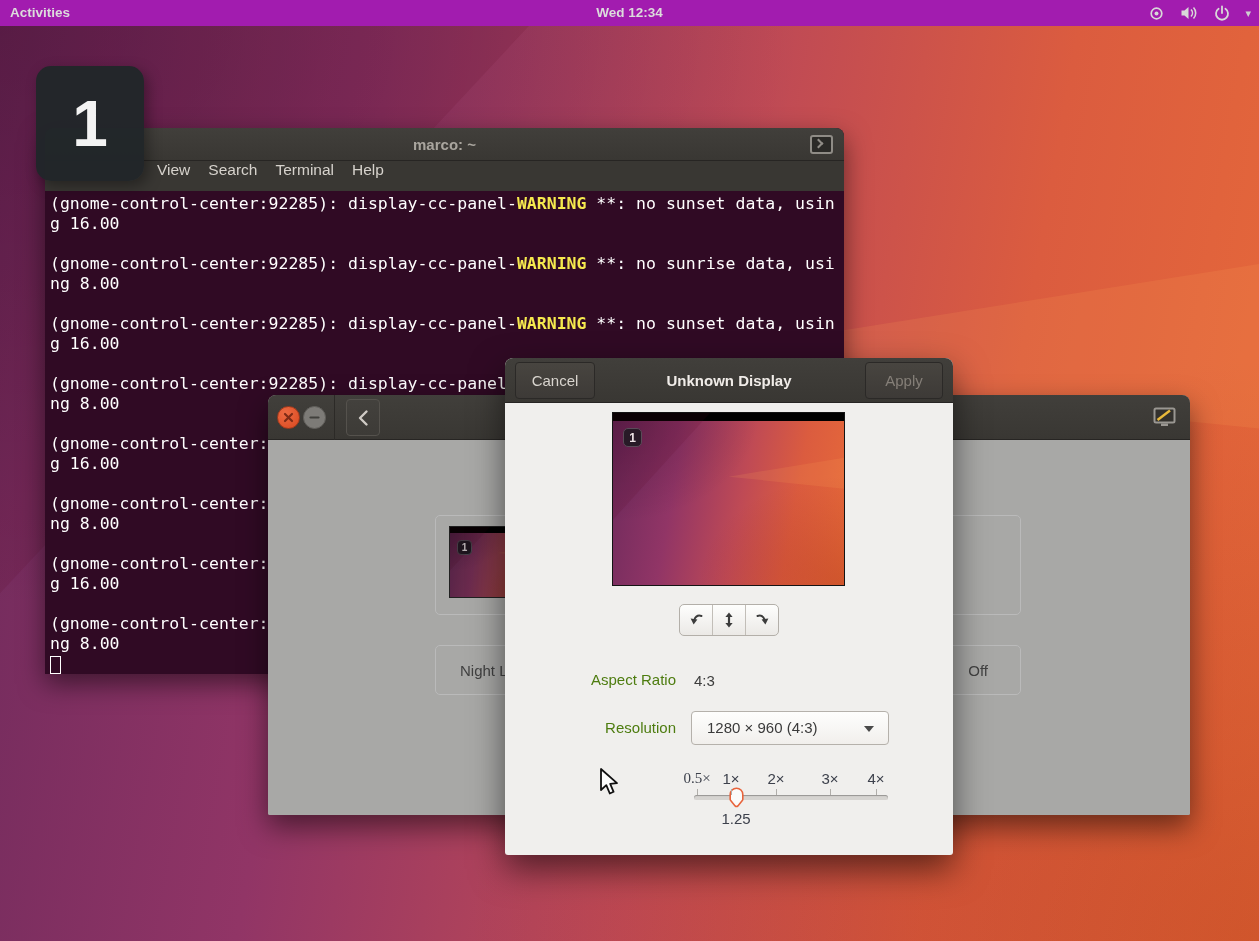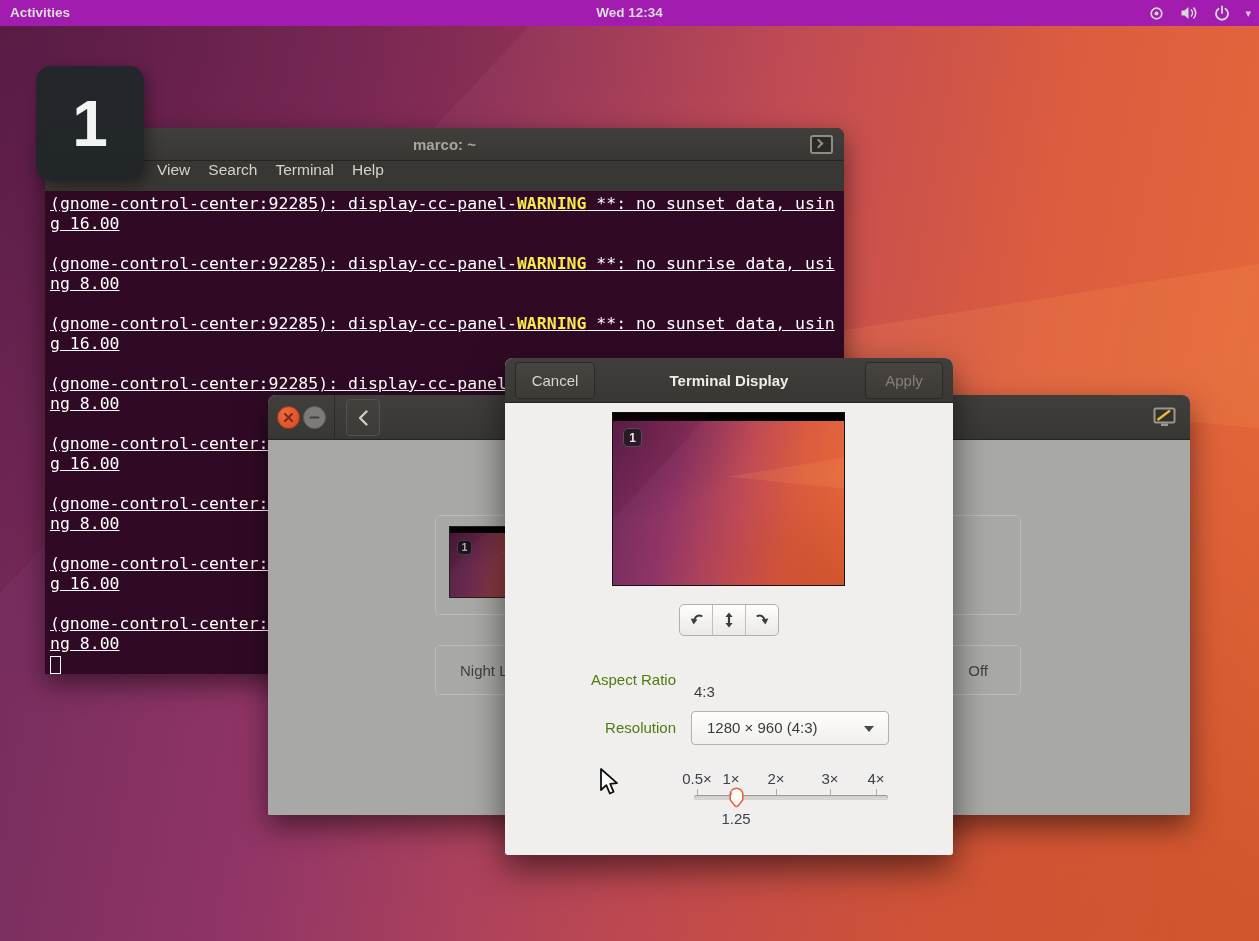--- a/index.html
+++ b/index.html
@@ -44,21 +44,21 @@
   .term-titlebar { position:relative; height:33px; border-radius:8px 8px 0 0; }
   .term-title { text-align:center; line-height:33px; font-size:15px; font-weight:bold; color:#a9a59e; }
   .term-win-icon { position:absolute; right:11px; top:7px; width:23px; height:19px; border:2px solid #8f8c86;
     border-radius:3px; background:#2b2a27; }
   .term-win-icon::before { content:""; position:absolute; left:3px; top:3px; width:5px; height:5px;
     border-top:2px solid #8f8c86; border-right:2px solid #8f8c86; transform:rotate(45deg); }
   .term-menubar { height:30px; background:#393733; display:flex; padding-left:103px; }
   .menu-item { color:#d6d2cc; font-size:15.5px; margin:0 9px; cursor:default; }
   .term-body { height:483px; background:#300a24; overflow:hidden; padding:3px 0 0 5px;
     font-family:"DejaVu Sans Mono", monospace; font-size:16.5px; line-height:20px; color:#ffffff; white-space:pre; }
-  .tline { height:20px;text-decoration:underline; }
+  .tline { height:20px; }
   .warn { color:#f5e94e; font-weight:bold; }
   .cursor { display:inline-block; width:11px; height:18px; border:1px solid #ffffff; vertical-align:middle; }
 
   
   .settings { position:absolute; left:268px; top:395px; width:922px; height:420px; z-index:20;
     border-radius:8px 8px 2px 2px; box-shadow:0 12px 28px rgba(0,0,0,0.5); background:#a8a8a6; }
   .settings-header { position:relative; height:45px; border-radius:8px 8px 0 0; }
   .wbtn { position:absolute; top:11px; width:23px; height:23px; border-radius:50%; }
   .btn-close { left:9px; background:radial-gradient(circle at 35% 30%, #ec6b43, #d9481f); border:1px solid #a33a1c; }
   .btn-close svg, .btn-min svg { position:absolute; left:0; top:0; }
@@ -95,21 +95,21 @@
     border:1px solid #5a5560; border-radius:5px; color:#fff; font-size:12px; font-weight:bold;
     display:flex; align-items:center; justify-content:center; }
 
   .rot-group { position:absolute; left:174px; top:246px; width:100px; height:32px; display:flex;
     border:1px solid #b3afa9; border-radius:5px; background:linear-gradient(#fefefd,#ebe9e6); overflow:hidden; }
   .rot-btn { flex:1; display:flex; align-items:center; justify-content:center; }
   .rot-btn + .rot-btn { border-left:1px solid #c2beb8; }
 
   .row-label { position:absolute; left:0; width:171px; text-align:right; font-size:15px; color:#4d7c0f; }
   .row-value { position:absolute; font-size:15px; color:#3d3d3d; }
-  .lbl-aspect { top:313px; } .val-aspect { left:189px; top:325px; }
+  .lbl-aspect { top:313px; } .val-aspect { left:189px; top:314px; }
   .lbl-res { top:353px; line-height:34px; }
   .res-btn { position:absolute; left:186px; top:353px; width:198px; height:34px; border:1px solid #b5b1ab;
     border-radius:4px; background:linear-gradient(#fefefd,#f1efec); font-size:15px; color:#3b3b3b;
     line-height:32px; padding-left:15px; }
   .res-caret { position:absolute; right:14px; top:14px; width:0; height:0;
     border-left:5px solid transparent; border-right:5px solid transparent; border-top:6px solid #4a4a4a; }
 
   .scale-area { position:absolute; left:0; top:412px; width:448px; height:70px; }
   .scale-label { position:absolute; top:0; transform:translateX(-50%); font-size:15px; color:#3d414c; }
   .scale-tick { position:absolute; top:19px; width:1px; height:6px; background:#b0aeaa; }
@@ -174,21 +174,21 @@
       <div class="frame frame-night">
         <span>Night Light</span>
         <span>Off</span>
       </div>
     </div>
   </div>
 
   <div class="dialog">
     <div class="dialog-header headerbar">
       <div class="dlg-btn dlg-cancel">Cancel</div>
-      <div class="dlg-title">Terminal Display</div>
+      <div class="dlg-title">Unknown Display</div>
       <div class="dlg-btn dlg-apply">Apply</div>
     </div>
 
     <div class="preview ubuntu-wall">
       <div class="thumb-topbar"></div>
       <div class="preview-badge">1</div>
     </div>
 
     <div class="rot-group">
       <div class="rot-btn">
@@ -220,21 +220,21 @@
       <span>1280 × 960 (4:3)</span>
       <span class="res-caret"></span>
     </div>
 
     <div class="scale-area">
       <div class="scale-track"></div>
       <svg class="scale-handle" width="15" height="21" viewBox="0 0 15 21">
         <path d="M1.2 7.5 A6.3 6.3 0 0 1 13.8 7.5 L13.8 12.2 A2 2 0 0 1 13.3 13.5 L8.9 18.9 A1.9 1.9 0 0 1 6.1 18.9 L1.7 13.5 A2 2 0 0 1 1.2 12.2 Z" fill="#fbfbfa" stroke="#e8643c" stroke-width="1.6"></path>
       </svg>
       <div class="scale-value">1.25</div>
-    <span class="scale-label" style="left: 192px;">0.5×</span>
+    <span class="scale-label" style="left: 192px; font-family: Liberation Serif, serif;">0.5×</span>
         <i class="scale-tick" style="left: 192px;"></i>
         <span class="scale-label" style="left: 226px;">1×</span>
         <i class="scale-tick" style="left: 226px;"></i>
         <span class="scale-label" style="left: 271px;">2×</span>
         <i class="scale-tick" style="left: 271px;"></i>
         <span class="scale-label" style="left: 325px;">3×</span>
         <i class="scale-tick" style="left: 325px;"></i>
         <span class="scale-label" style="left: 371px;">4×</span>
         <i class="scale-tick" style="left: 371px;"></i>
       </div>

